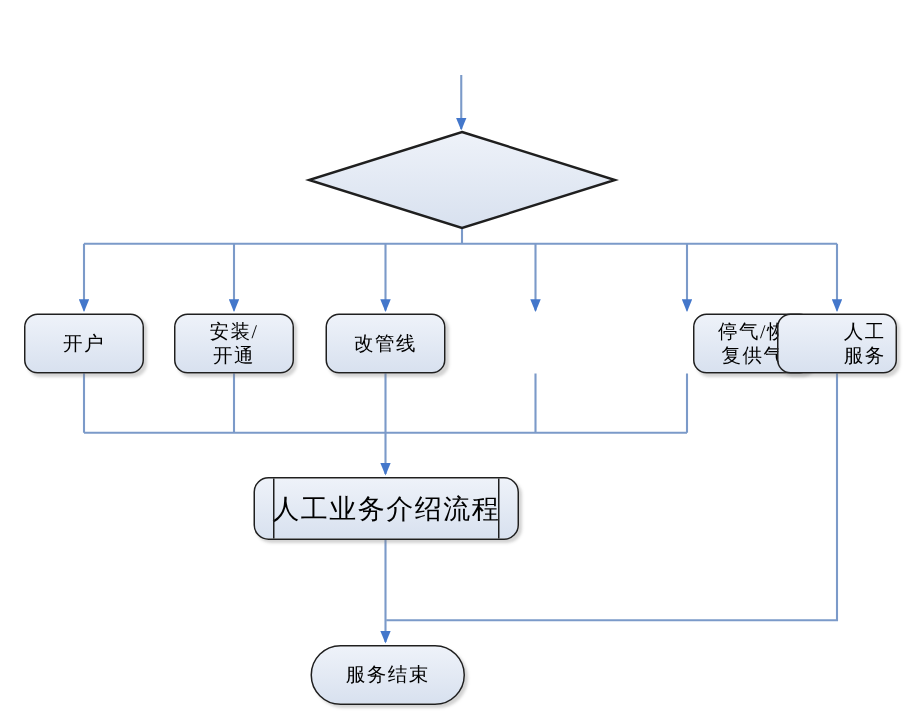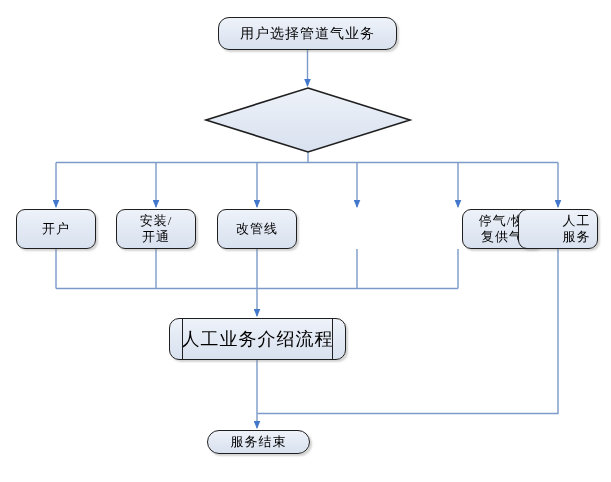--- a/index.html
+++ b/index.html
@@ -32,21 +32,21 @@
   }
   .opt{top:209px;width:80px;height:40px;border-radius:9px;line-height:1.25;}
   .twoline{white-space:pre-line;}
   .predef{left:169px;top:318px;width:177px;height:42px;border-radius:10px;font-size:18px;}
   .predef .bar{
     position:absolute;top:0;bottom:0;width:0;
     border-left:1.6px solid #1f1f1f;
   }
   .predef .bar.left{left:12px;}
   .predef .bar.right{right:12px;}
-  .terminator-end{left:207px;top:430px;width:103px;height:24px;border-radius:20px;justify-content:center;}
+  .terminator-end{left:207px;top:430px;width:103px;height:40px;border-radius:20px;justify-content:center;}
 </style>
 </head>
 <body>
 
 <div class="canvas">
 
   <svg class="wires" width="611" height="482" viewBox="0 0 611 482">
     <defs>
       <marker id="arrow" markerWidth="9" markerHeight="7" refX="7.5" refY="3.5" orient="auto" markerUnits="userSpaceOnUse">
         <path d="M0,0 L8.5,3.5 L0,7 Z" fill="#4377cb"></path>
@@ -78,23 +78,20 @@
 
     <path class="wire" d="M257,288.5 L257,316" marker-end="url(#arrow)"></path>
 
     <path class="wire" d="M257,360 L257,428" marker-end="url(#arrow)"></path>
 
     <path class="wire" d="M558,249 L558,413.5 L257.5,413.5"></path>
 
     <polygon points="308,88 410,120 308,152 206,120" fill="url(#shapeGrad)" stroke="#1f1f1f" stroke-width="1.6"></polygon>
   </svg>
 
-  <div class="node terminator-start">
-    <span>用户选择管道气业务</span>
-  </div>
 
 
   <div class="node opt" style="left:16px;">
     <span>开户</span>
   </div>
   <div class="node opt" style="left:217px;">
     <span>改管线</span>
   </div>
   <div class="node opt twoline" style="left:116px;">
     <span class="twoline">安装/

